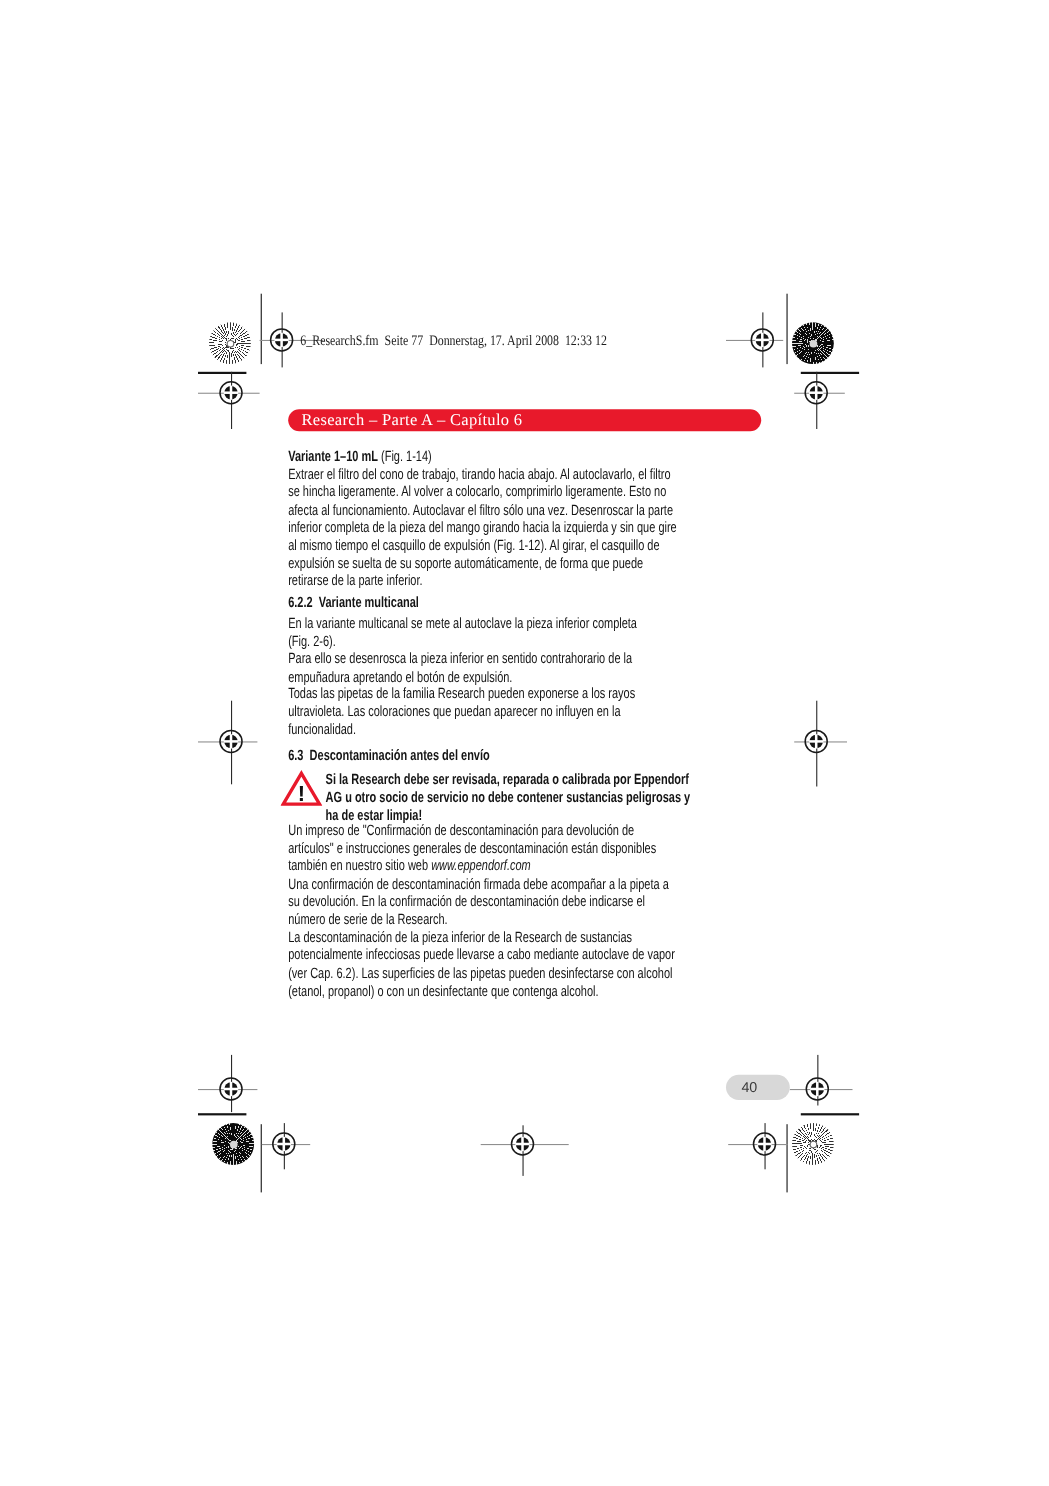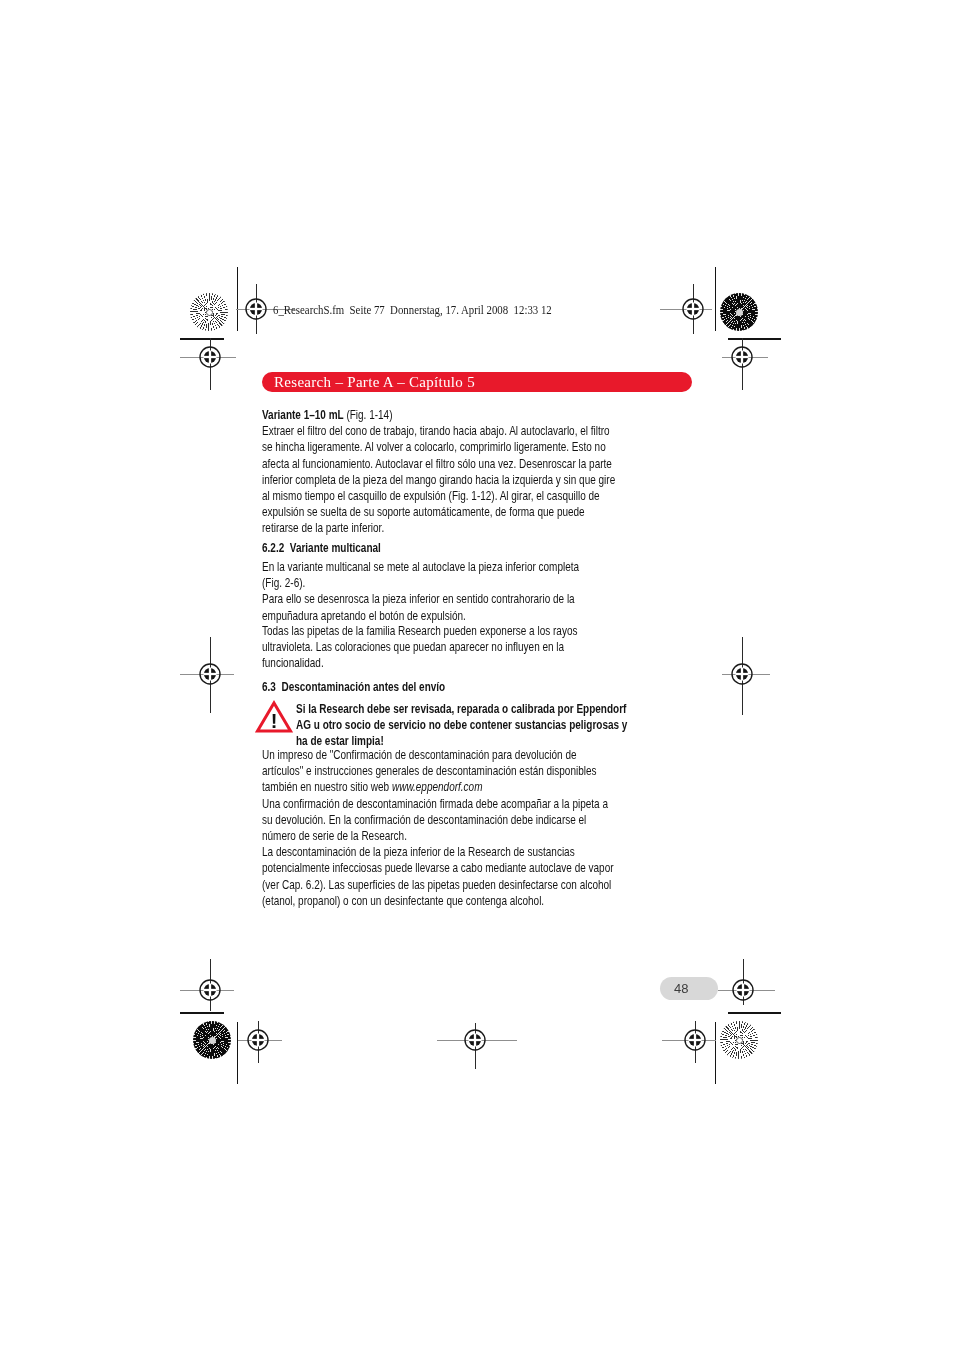--- a/index.html
+++ b/index.html
@@ -181,21 +181,21 @@
   <svg width="24" height="24" viewBox="-12 -12 24 24">
       <circle r="10" fill="none" stroke="#1a1a1a" stroke-width="1.4"></circle>
       <circle r="6.1" fill="#141414"></circle>
       <rect x="-6.5" y="-1.15" width="13" height="2.3" fill="#fff"></rect>
       <rect x="-1.15" y="-6.5" width="2.3" height="13" fill="#fff"></rect>
     </svg>
 </div>
 
 <div class="print-header">6_ResearchS.fm&nbsp; Seite 77&nbsp; Donnerstag, 17. April 2008&nbsp; 12:33 12</div>
 
-<div class="banner">Research – Parte A – Capítulo 5</div>
+<div class="banner">Research – Parte A – Capítulo 6</div>
 
 <div class="tx" style="top:407px;"><span class="b">Variante 1–10 mL</span><span> (Fig. 1-14)</span><span>
 Extraer el filtro del cono de trabajo, tirando hacia abajo. Al autoclavarlo, el filtro
 se hincha ligeramente. Al volver a colocarlo, comprimirlo ligeramente. Esto no
 afecta al funcionamiento. Autoclavar el filtro sólo una vez. Desenroscar la parte
 inferior completa de la pieza del mango girando hacia la izquierda y sin que gire
 al mismo tiempo el casquillo de expulsión (Fig. 1-12). Al girar, el casquillo de
 expulsión se suelta de su soporte automáticamente, de forma que puede
 retirarse de la parte inferior.</span></div>
 
@@ -227,13 +227,13 @@
 artículos" e instrucciones generales de descontaminación están disponibles
 también en nuestro sitio web </span><span class="i">www.eppendorf.com</span><span>
 Una confirmación de descontaminación firmada debe acompañar a la pipeta a
 su devolución. En la confirmación de descontaminación debe indicarse el
 número de serie de la Research.
 La descontaminación de la pieza inferior de la Research de sustancias
 potencialmente infecciosas puede llevarse a cabo mediante autoclave de vapor
 (ver Cap. 6.2). Las superficies de las pipetas pueden desinfectarse con alcohol
 (etanol, propanol) o con un desinfectante que contenga alcohol.</span></div>
 
-<div class="pill">48</div>
+<div class="pill">40</div>
 
 </body></html>

